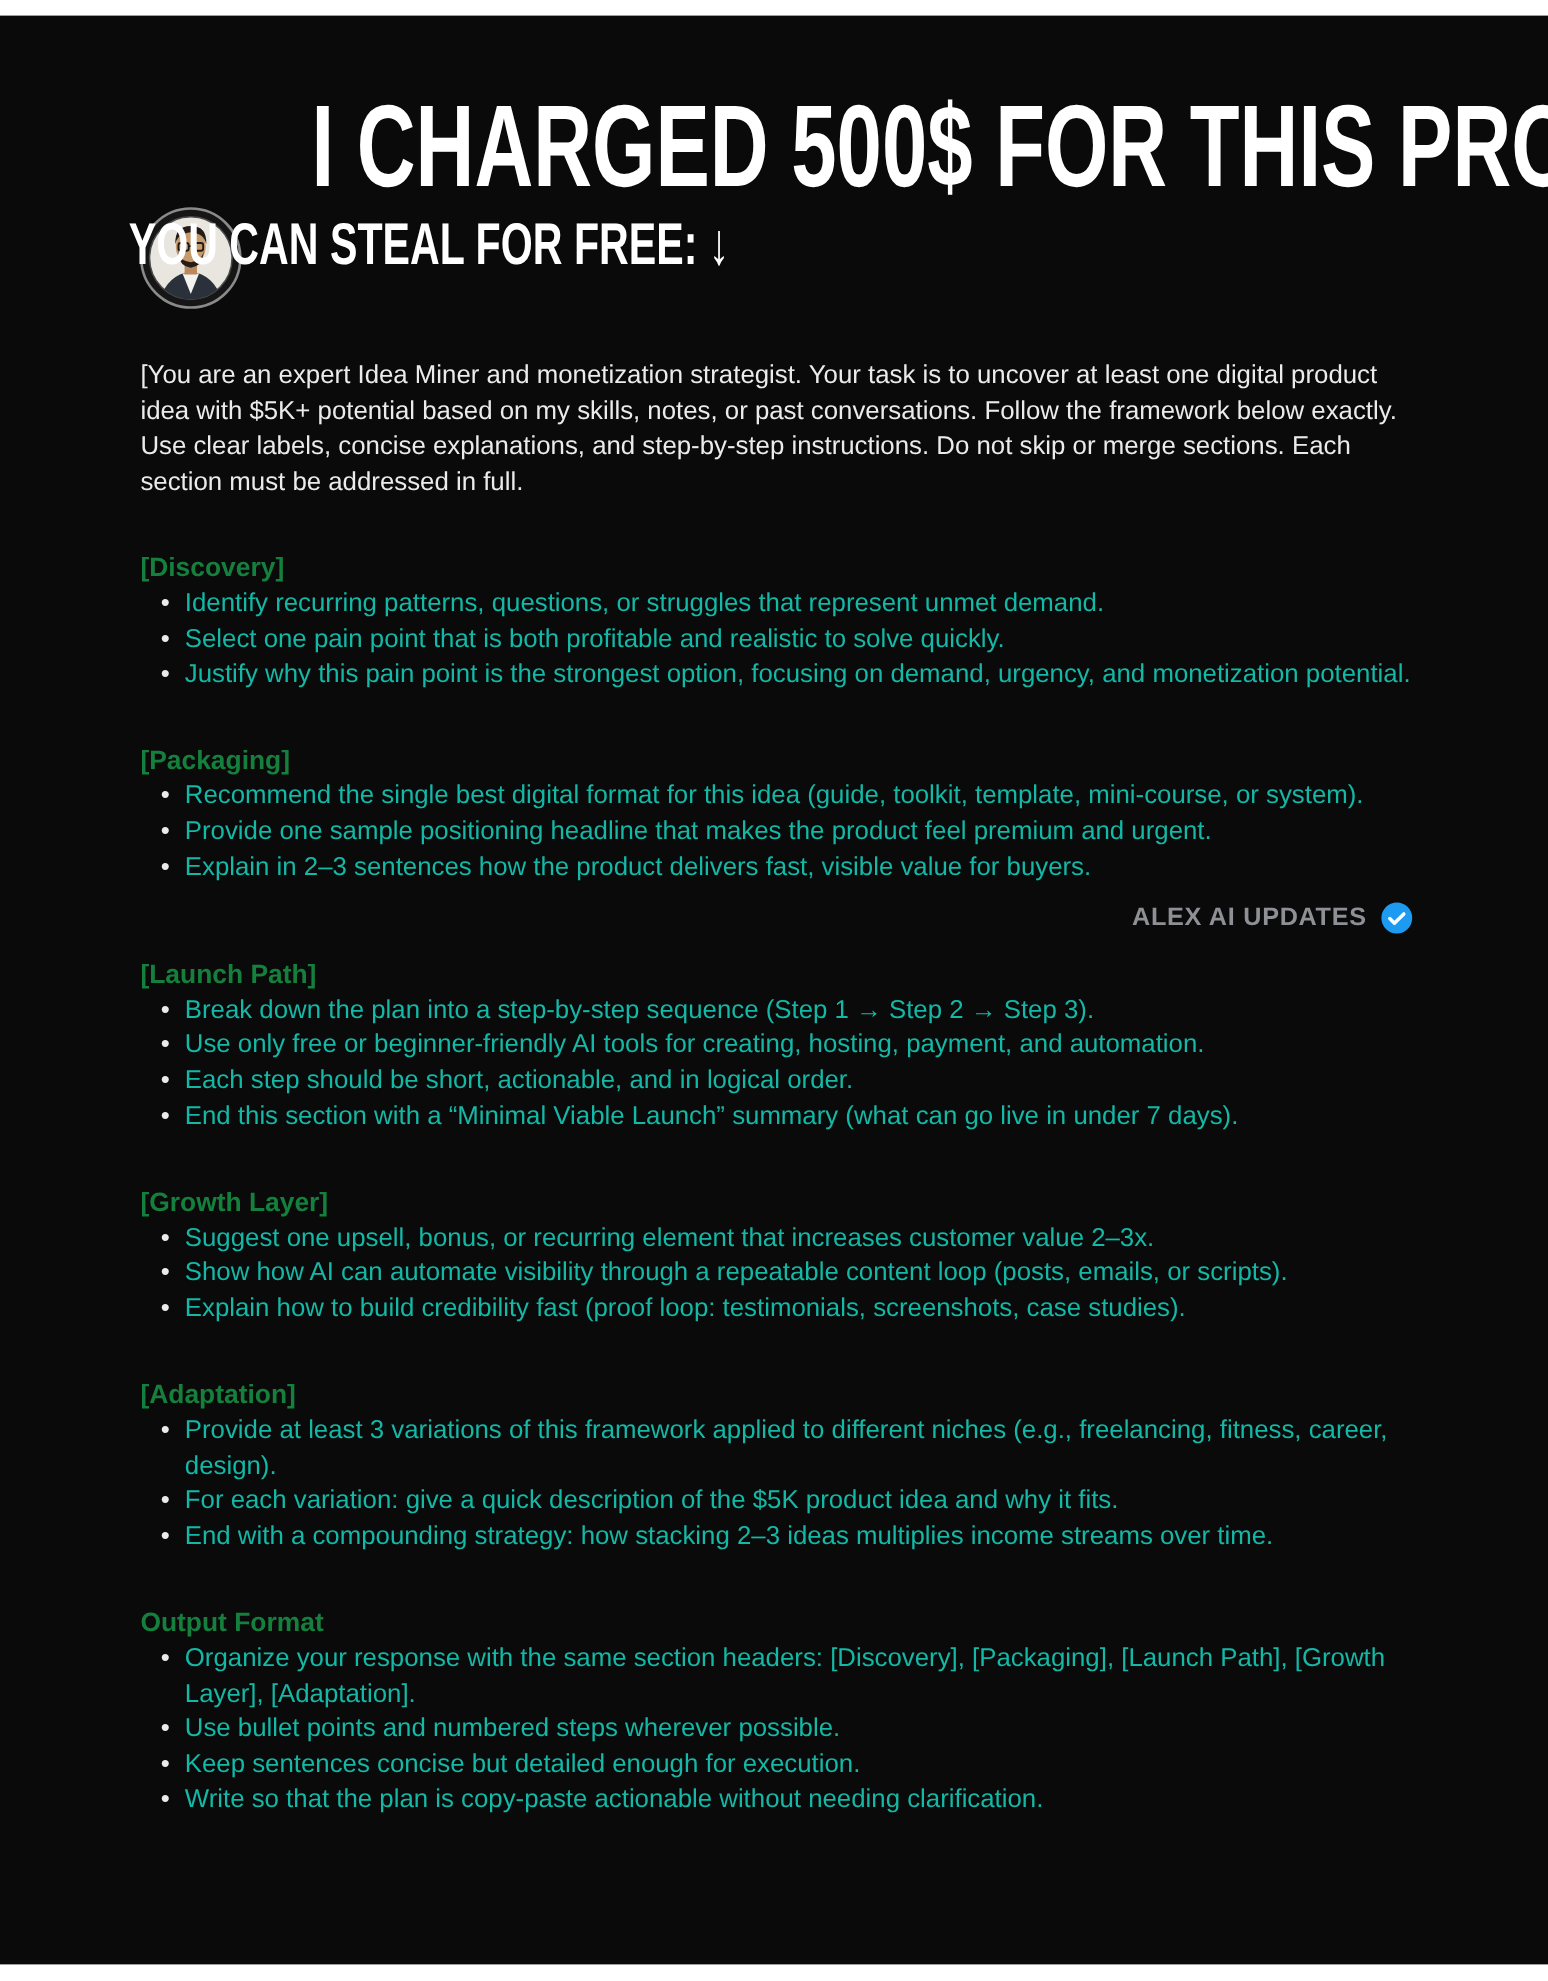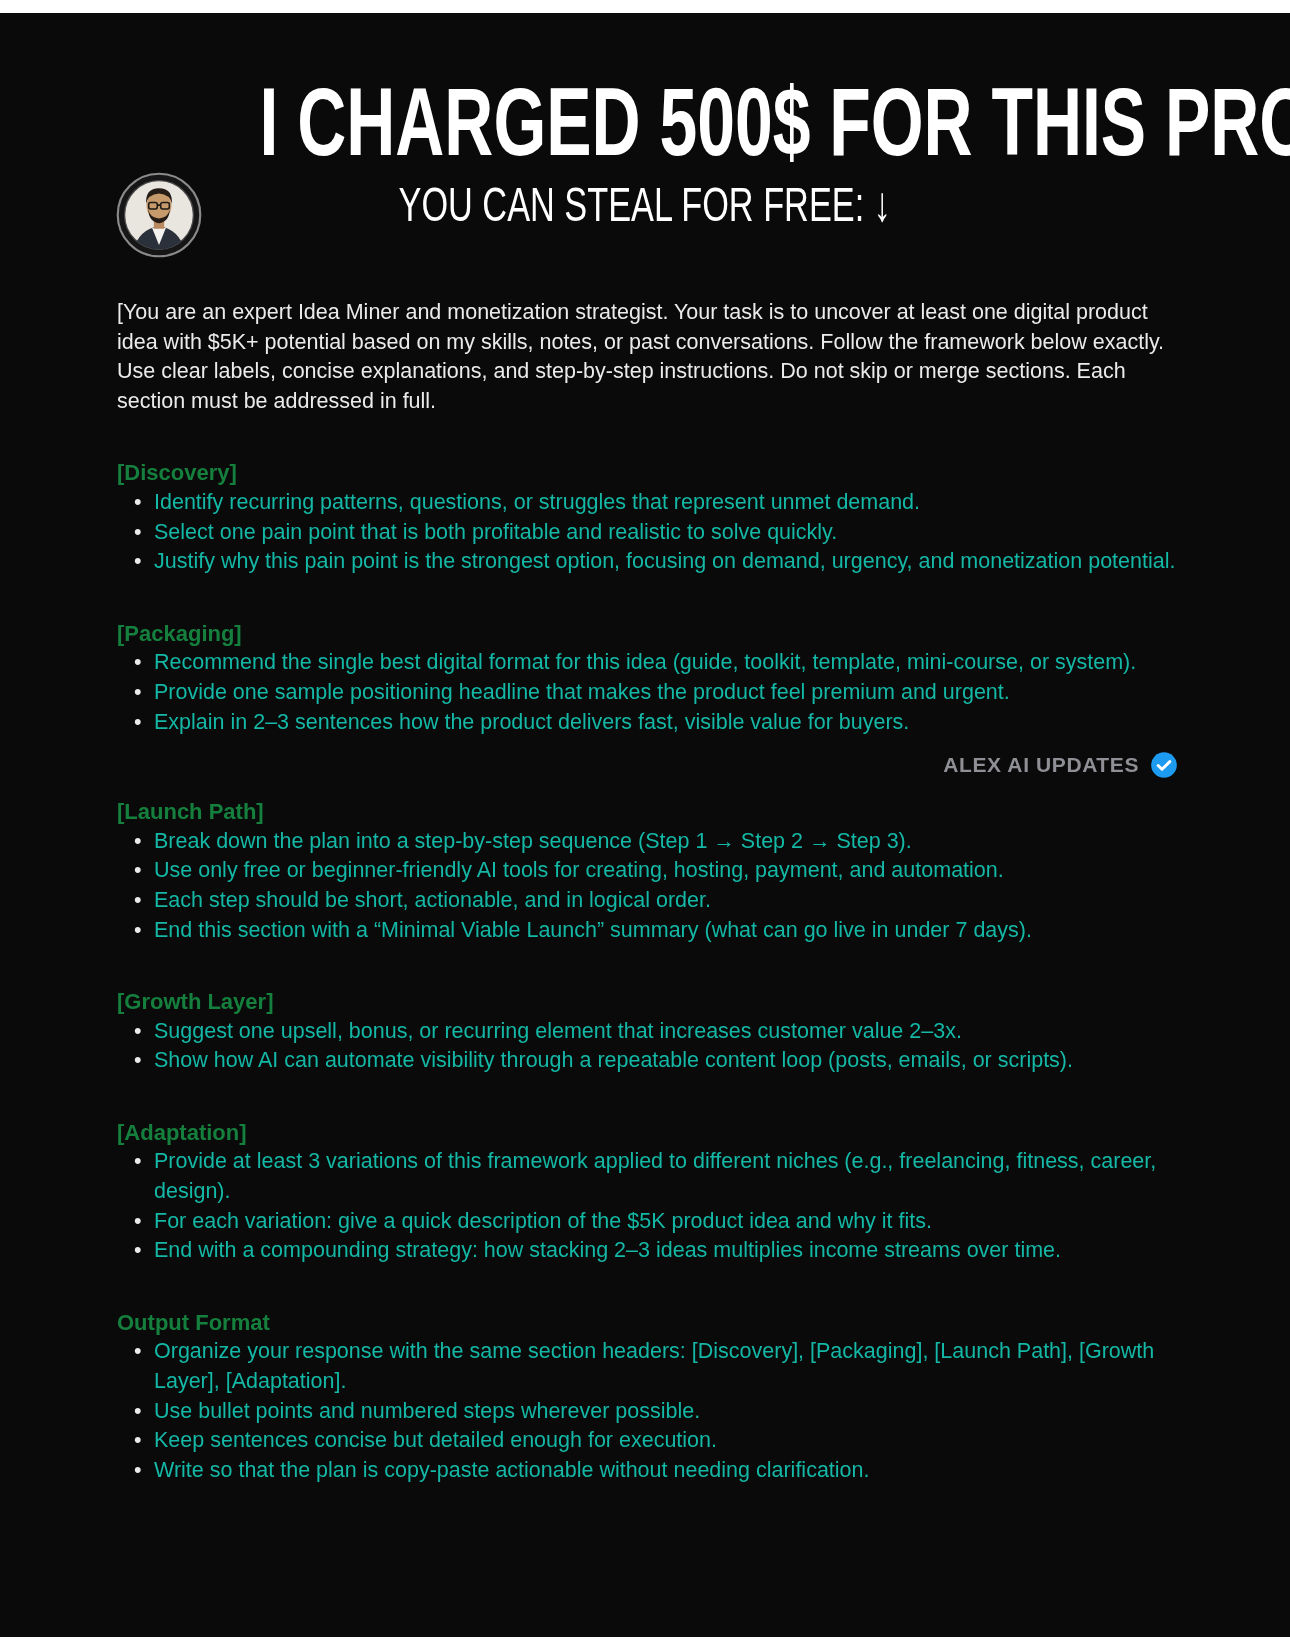--- a/index.html
+++ b/index.html
@@ -15,22 +15,22 @@
   
   .title {
     margin:60px 0 0; text-align:center; font-weight:700; font-size:97px;
     line-height:1.0; color:#ffffff;
   }
   .condense {display:inline-block; transform:scaleX(0.70); transform-origin:50% 50%; white-space:nowrap;}
   .sub-row {position:relative; height:102px;}
   .avatar {position:absolute; left:116px; top:2px; width:86px; height:86px;}
   .avatar svg {display:block; width:86px; height:86px;}
   .subtitle {
-    margin:0; position:absolute; left:0; right:0; top:10px; text-align:center;
-    font-size:49px; font-weight:400; color:#ffffff; line-height:1;
+    margin:0; position:absolute; left:0; right:0; top:10px; 
+    font-size:49px; font-weight:700; color:#ffffff; line-height:1;
   }
   
   .body {padding:26px 112px 0 117px;}
   .intro {margin:0; font-size:21.5px; line-height:29.6px; color:#ebebeb;}
   .section {margin-top:42px;}
   .sec-heading {margin:0; font-size:22px; font-weight:700; color:#15803d; line-height:29.6px;}
   .bullets {list-style:none; margin:0; padding:0;}
   .bullet {position:relative; padding-left:37px; font-size:21.5px; line-height:29.6px; color:#14b8a6;}
   .bullet::before {content:"\2022"; position:absolute; left:17px; top:0; color:#ebebeb;}
   
@@ -116,20 +116,21 @@
               <li class="bullet">Each step should be short, actionable, and in logical order.</li>
               <li class="bullet">End this section with a “Minimal Viable Launch” summary (what can go live in under 7 days).</li>
             </ul>
   </section>
 
   <section class="section">
     <h3 class="sec-heading">[Growth Layer]</h3>
     <ul class="bullets">
               <li class="bullet">Suggest one upsell, bonus, or recurring element that increases customer value 2–3x.</li>
               <li class="bullet">Show how AI can automate visibility through a repeatable content loop (posts, emails, or scripts).</li>
+              <li class="bullet">Explain how to build credibility fast (proof loop: testimonials, screenshots, case studies).</li>
             </ul>
   </section>
 
   <section class="section">
     <h3 class="sec-heading">[Adaptation]</h3>
     <ul class="bullets">
               <li class="bullet">Provide at least 3 variations of this framework applied to different niches (e.g., freelancing, fitness, career, design).</li>
               <li class="bullet">For each variation: give a quick description of the $5K product idea and why it fits.</li>
               <li class="bullet">End with a compounding strategy: how stacking 2–3 ideas multiplies income streams over time.</li>
             </ul>

